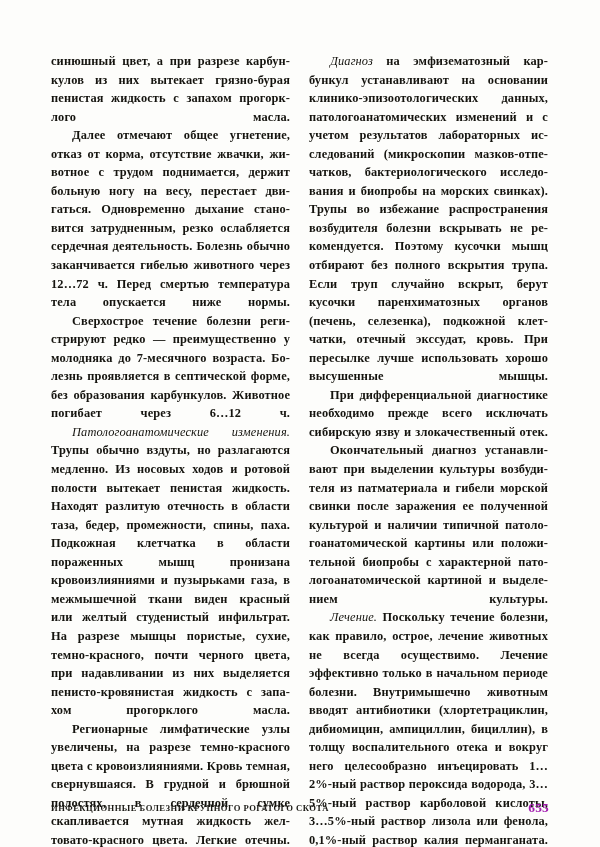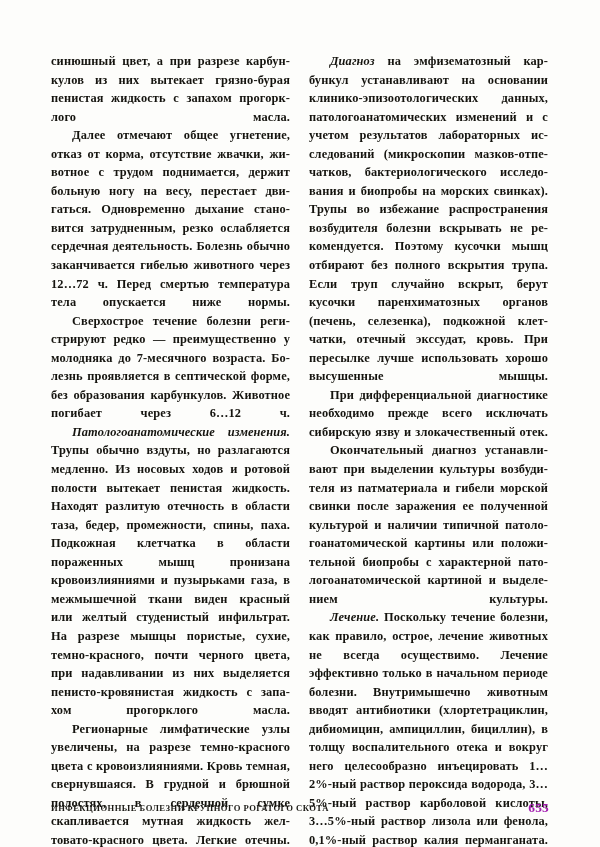--- a/index.html
+++ b/index.html
@@ -50,21 +50,21 @@
     text-indent: 0;
   }
   .col p.indent {
     text-indent: 21px;
   }
   .col p.last {
     text-align-last: left;
   }
   em.term {
     font-style: italic;
-    font-weight: 700;
+    font-weight: 400;
   }
   .footer {
     position: absolute;
     left: 51px;
     top: 800px;
     width: 498px;
     display: flex;
     justify-content: space-between;
     align-items: center;
   }

